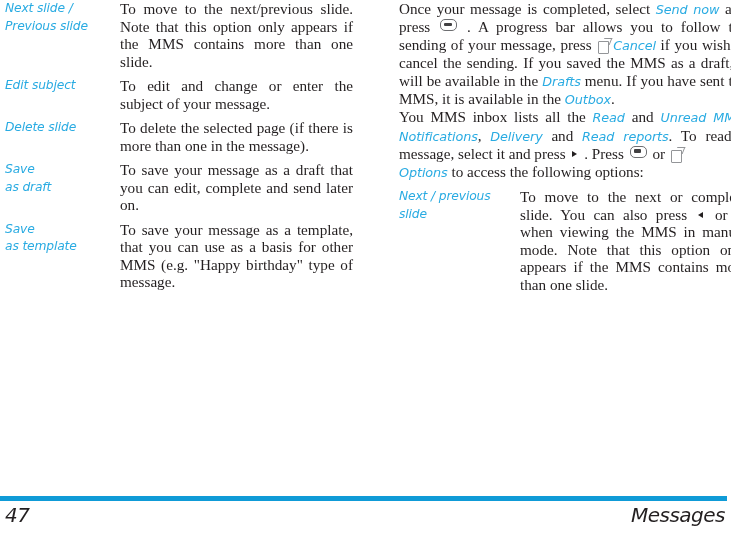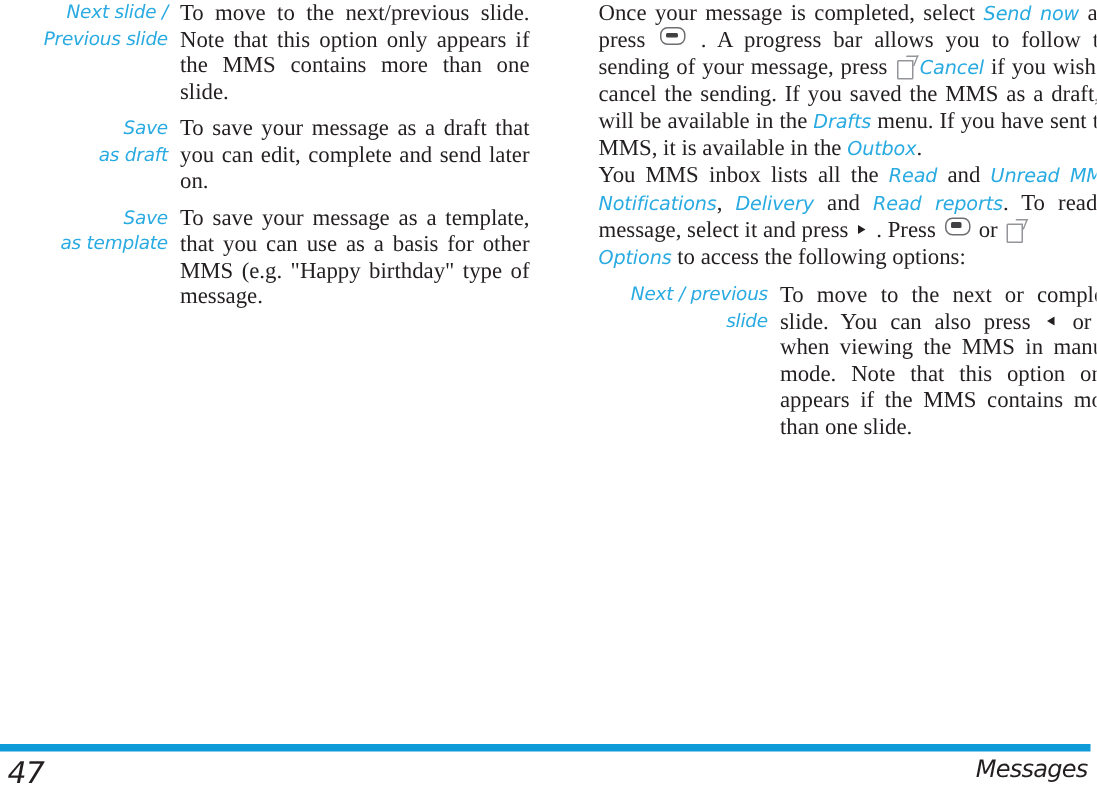--- a/index.html
+++ b/index.html
@@ -30,21 +30,20 @@
   .col-right { left: 399px; }
 
   
   .deftable {
     width: 100%;
     border-collapse: collapse;
   }
   .deftable td {
     vertical-align: top;
     padding: 0 0 7px 0;
-    text-align: right;
   }
   .deftable td.term {
     width: 107px;
     padding-right: 8px;
     font-family: "DejaVu Sans", sans-serif;
     font-style: italic;
     font-size: 12.3px;
     line-height: 17.5px;
     color: #29abe2;
     letter-spacing: -0.15px;
@@ -183,42 +182,50 @@
     font-size: 20px;
     color: #231f20;
     letter-spacing: -0.5px;
   }
   .footer .section {
     position: absolute;
     right: 6px;
     top: 13px;
     font-family: "DejaVu Sans", sans-serif;
     font-style: italic;
-    font-size: 16px;
+    font-size: 20px;
     color: #231f20;
     letter-spacing: -0.5px;
   }
 </style>
 </head>
 <body>
 
 <div class="page">
 
   <div class="col col-left">
     <table class="deftable">
       <tbody>
         <tr>
           <td class="term">
             <span>Next slide /</span><br>
             <span>Previous slide</span>
           </td>
           <td class="desc">To move to the next/previous slide. Note that this option only appears if the MMS contains more than one slide.</td>
         </tr>
 
-
+        <tr>
+          <td class="term">Edit subject</td>
+          <td class="desc">To edit and change or enter the subject of your message.</td>
+        </tr>
+
+        <tr>
+          <td class="term">Delete slide</td>
+          <td class="desc">To delete the selected page (if there is more than one in the message).</td>
+        </tr>
 
         <tr>
           <td class="term">
             <span>Save</span><br>
             <span>as draft</span>
           </td>
           <td class="desc">To save your message as a draft that you can edit, complete and send later on.</td>
         </tr>
 
         <tr>

